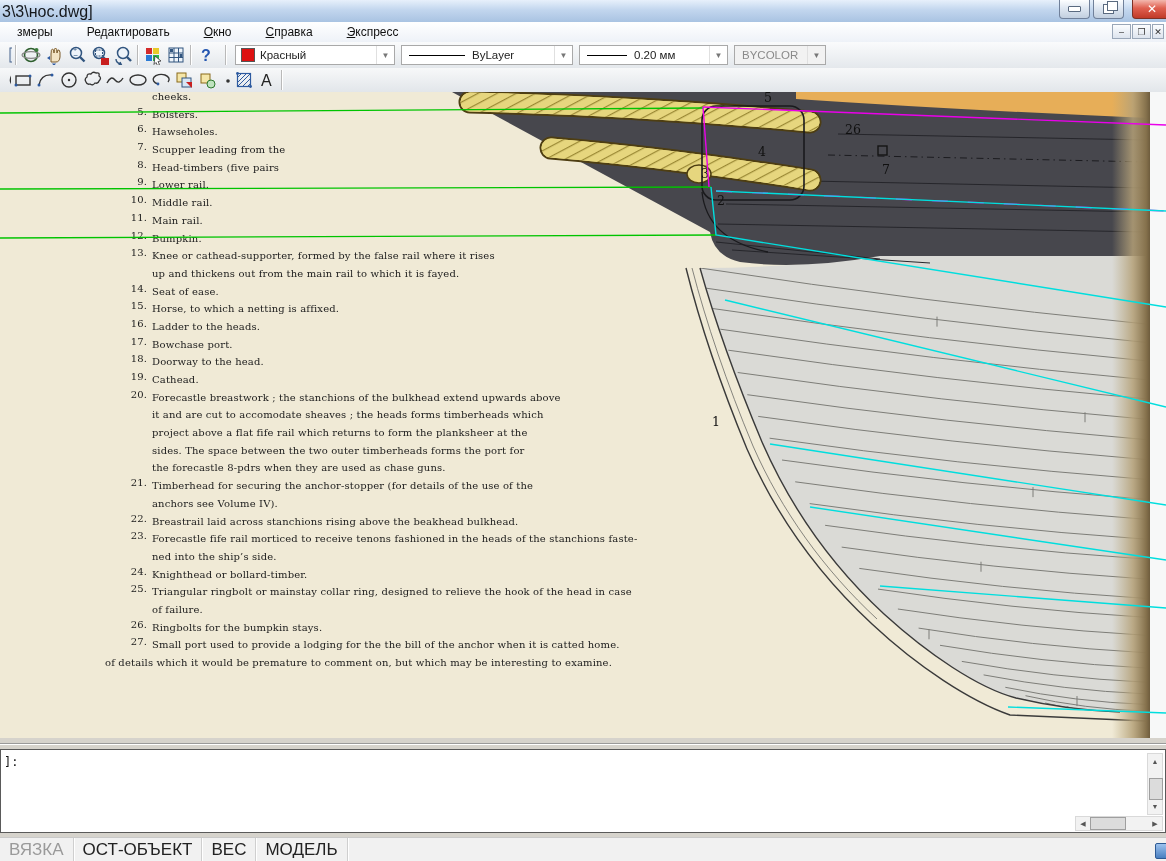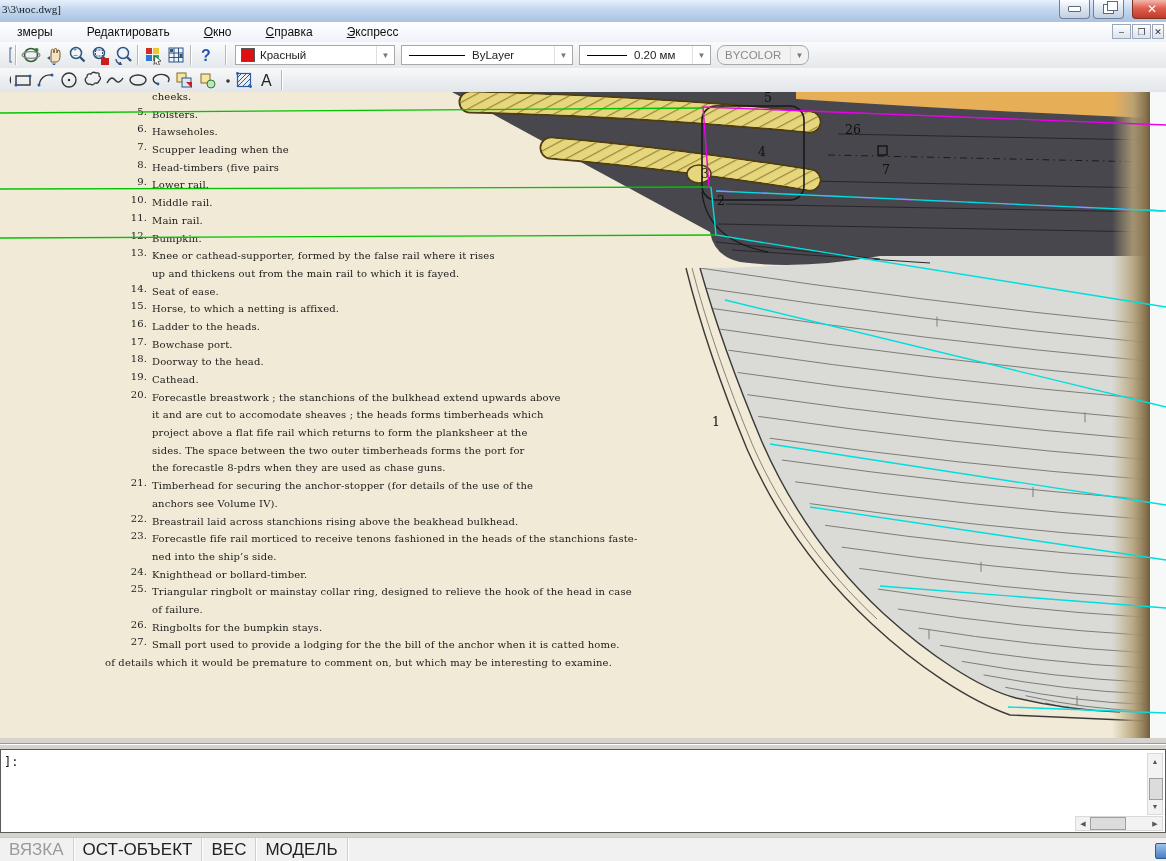--- a/index.html
+++ b/index.html
@@ -4,21 +4,21 @@
 <style>
   html,body{margin:0;padding:0;}
   body{width:1166px;height:861px;position:relative;overflow:hidden;background:#d6d3cc;
        font-family:"Liberation Sans","DejaVu Sans",sans-serif;-webkit-font-smoothing:antialiased;}
   .abs{position:absolute;}
 
   
   .titlebar{left:0;top:0;width:1166px;height:22px;
     background:linear-gradient(#e7f0fb,#c2d6ee 45%,#a9c3e2);
     border-bottom:1px solid #8aa5c5;}
-  .title-text{left:2px;top:3px;font-size:11px;color:#15181c;white-space:nowrap;font-family:Liberation Serif, serif;}
+  .title-text{left:2px;top:3px;font-size:16px;color:#15181c;white-space:nowrap;}
   .winbtn{top:0;height:19px;width:31px;border:1px solid #70809a;border-top:none;border-radius:0 0 4px 4px;
     background:linear-gradient(#fdfeff,#dfe7f2 45%,#c2cfdf);box-sizing:border-box;
     display:flex;align-items:center;justify-content:center;}
   .winbtn.close{background:linear-gradient(#f3b8ae,#e06050 45%,#c03a28);border-color:#7e3125;}
   .glyph-min{width:11px;height:4px;background:#fff;border:1px solid #5a6a80;border-radius:1px;}
   .glyph-max{width:9px;height:8px;border:1px solid #5a6a80;background:#fff;position:relative;}
   .glyph-max:before{content:"";position:absolute;left:3px;top:-4px;width:9px;height:8px;border:1px solid #5a6a80;background:#fff;}
   .glyph-x{color:#fff;font-size:12px;font-weight:bold;line-height:1;}
 
   
@@ -189,26 +189,26 @@
   <div class="combo" style="width:160px;">
     <span class="swatch" id="color-swatch" style="background: rgb(221, 17, 17);"></span>
     <span class="val">Красный</span>
     <span class="arrow">▼</span>
   </div>
   <div class="combo" style="width:172px;">
     <span class="lineglyph"></span>
     <span class="val">ByLayer</span>
     <span class="arrow">▼</span>
   </div>
-  <div class="combo" style="width:132px;">
+  <div class="combo" style="width:149px;">
     <span class="lineglyph" style="width:40px;"></span>
     <span class="val">0.20 мм</span>
     <span class="arrow">▼</span>
   </div>
-  <div class="combo disabled" style="width:92px;border-radius:8px;">
+  <div class="combo disabled" style="width:92px;">
     <span class="val" style="margin-left:7px;">BYCOLOR</span>
     <span class="arrow">▼</span>
   </div>
 </div>
 
 <div class="abs toolbar2">
   <div class="tbtn" style="width:11px;overflow:hidden;">
     <svg width="20" height="20">
         <path d="M14,16 Q8,12 12,5" fill="none" stroke="#333" stroke-width="1.4"></path>
       </svg>
@@ -399,21 +399,21 @@
       <div class="doc-item">
         <span class="num">5.</span>
         <div class="doc-line">Bolsters.</div>
       </div>
       <div class="doc-item">
         <span class="num">6.</span>
         <div class="doc-line">Hawseholes.</div>
       </div>
       <div class="doc-item">
         <span class="num">7.</span>
-        <div class="doc-line">Scupper leading when the</div>
+        <div class="doc-line">Scupper leading from the</div>
       </div>
       <div class="doc-item">
         <span class="num">8.</span>
         <div class="doc-line">Head-timbers (five pairs</div>
       </div>
       <div class="doc-item">
         <span class="num">9.</span>
         <div class="doc-line">Lower rail.</div>
       </div>
       <div class="doc-item">

